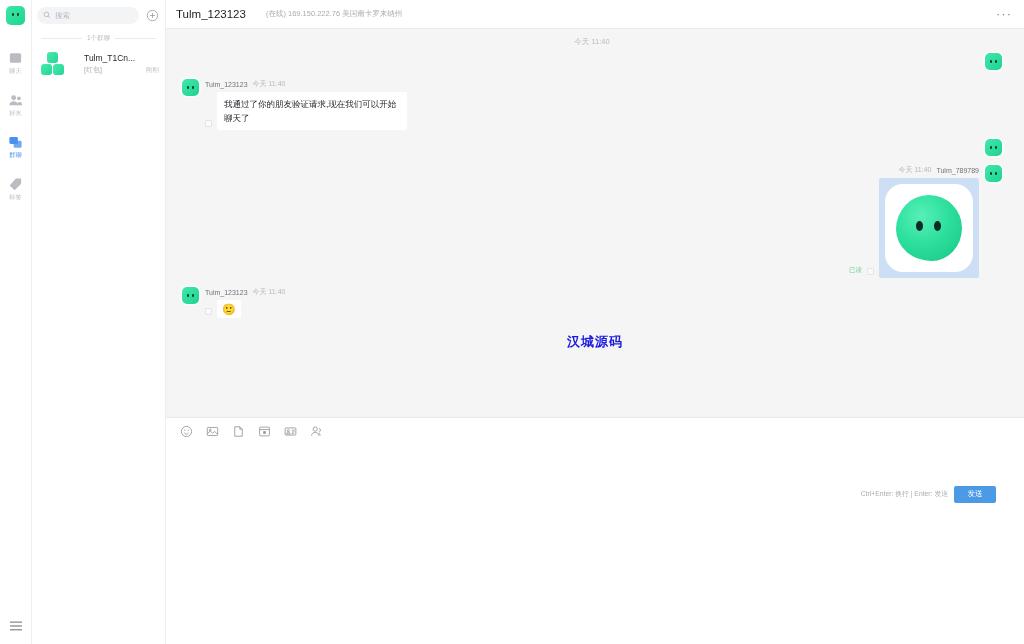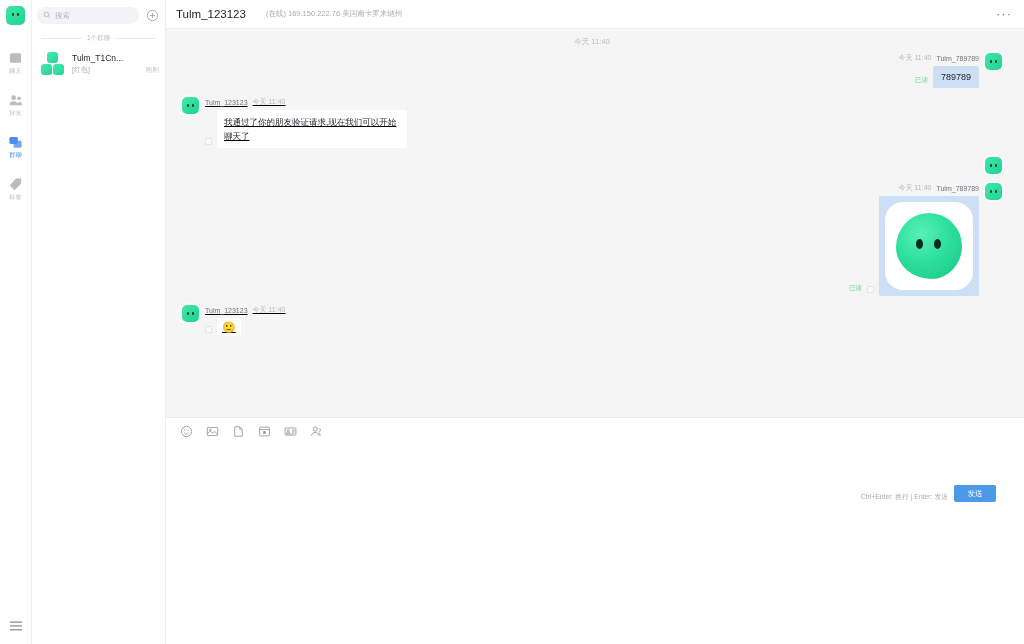--- a/index.html
+++ b/index.html
@@ -92,21 +92,21 @@
   .add-btn svg { width: 13px; height: 13px; color: #9ea2a8; }
 
   .group-divider {
     display: flex; align-items: center; gap: 5px;
     padding: 4px 9px 5px 9px;
   }
   .group-divider .ln { flex: 1; height: 1px; background: #e9eaec; }
   .group-divider .txt { font-size: 6.5px; color: #b7babf; white-space: nowrap; }
 
   .conv {
-    display: flex; align-items: flex-start; gap: 6px;
+    display: flex; align-items: flex-start; gap: 18px;
     padding: 3px 6px 6px 8px; cursor: pointer;
   }
   .grp-avatar {
     width: 26px; height: 26px; flex: 0 0 26px; position: relative;
     border-radius: 4px;
   }
   .grp-avatar i {
     position: absolute; width: 11px; height: 11px; border-radius: 3px;
     background: linear-gradient(135deg, #4ae9ae, #21d695);
   }
@@ -155,21 +155,21 @@
     width: 17px; height: 17px; border-radius: 5px; flex: 0 0 17px;
     background: linear-gradient(135deg, #3fe8ab, #1fd391);
     position: relative; overflow: hidden;
     box-shadow: 0 0 0 1.5px #ffffff;
   }
   .av .eye { position: absolute; width: 2.2px; height: 3px; border-radius: 50%; background: #0c3b2a; top: 6.5px; }
   .av .eye.l { left: 5px; }
   .av .eye.r { left: 9.6px; }
 
   .bubble-col { display: flex; flex-direction: column; }
-  .msg.in .bubble-col { margin-left: 6px; align-items: flex-start; text-decoration: underline; }
+  .msg.in .bubble-col { margin-left: 6px; align-items: flex-start; }
   .msg.out .bubble-col { margin-right: 6px; align-items: flex-end; }
 
   .meta { display: flex; align-items: center; gap: 5px; font-size: 7px; margin-bottom: 3px; }
   .meta .nick { color: #6d7278; }
   .meta .time { color: #b5b8bd; }
 
   .bubble-row { display: flex; align-items: flex-end; gap: 5px; }
   .chk {
     width: 7px; height: 7px; border: 1px solid #e2e4e7; background: #fafafa;
     border-radius: 1px; flex: 0 0 7px; cursor: pointer; margin-bottom: 3px;
@@ -212,21 +212,21 @@
   }
   .tools { height: 26px; display: flex; align-items: center; gap: 13px; padding: 0 0 0 14px; }
   .tool { width: 13px; height: 13px; color: #8d9297; cursor: pointer; }
   .tool svg { width: 13px; height: 13px; display: block; }
   .editor { flex: 1; }
   .editor-input {
     width: 100%; height: 100%; border: none; outline: none; resize: none;
     font-family: "Liberation Sans", sans-serif; font-size: 9px; color: #333;
     padding: 2px 14px; background: transparent;
   }
-  .send-row { height: 26px; display: flex; align-items: flex-end; justify-content: flex-end; gap: 6px; padding: 0 28px 10px 0; }
+  .send-row { height: 26px; display: flex; align-items: center; justify-content: flex-end; gap: 6px; padding: 0 28px 10px 0; }
   .hint { font-size: 6.8px; color: #a9adb2; white-space: nowrap; }
   .send-btn {
     width: 42px; height: 17px; background: #4a9ae6; color: #ffffff;
     border: none; border-radius: 2px; cursor: pointer;
     font-family: "Liberation Sans", sans-serif; font-size: 7.5px;
   }
 </style>
 </head>
 <body>
 
@@ -329,33 +329,24 @@
 
   <div class="chat">
 
     <div class="chat-header">
       <span class="chat-title">Tulm_123123</span>
       <span class="chat-sub">(在线) 169.150.222.76 美国南卡罗来纳州</span>
       <span class="chat-more">···</span>
     </div>
 
     <div class="chat-body">
+      <div class="watermark">汉城源码</div>
       <div class="date-sep">今天 11:40</div>
 
       <div class="msg out">
-        <div class="bubble-col">
-          <div class="meta">
-            <span class="time">今天 11:40</span>
-            <span class="nick">Tulm_789789</span>
-          </div>
-          <div class="bubble-row">
-            <span class="readmark">已读</span>
-            <div class="bubble num sel">789789</div>
-          </div>
-        </div>
         <div class="av">
           <span class="eye l"></span>
           <span class="eye r"></span>
         </div>
       </div>
 
       <div class="msg in">
         <div class="av">
           <span class="eye l"></span>
           <span class="eye r"></span>

